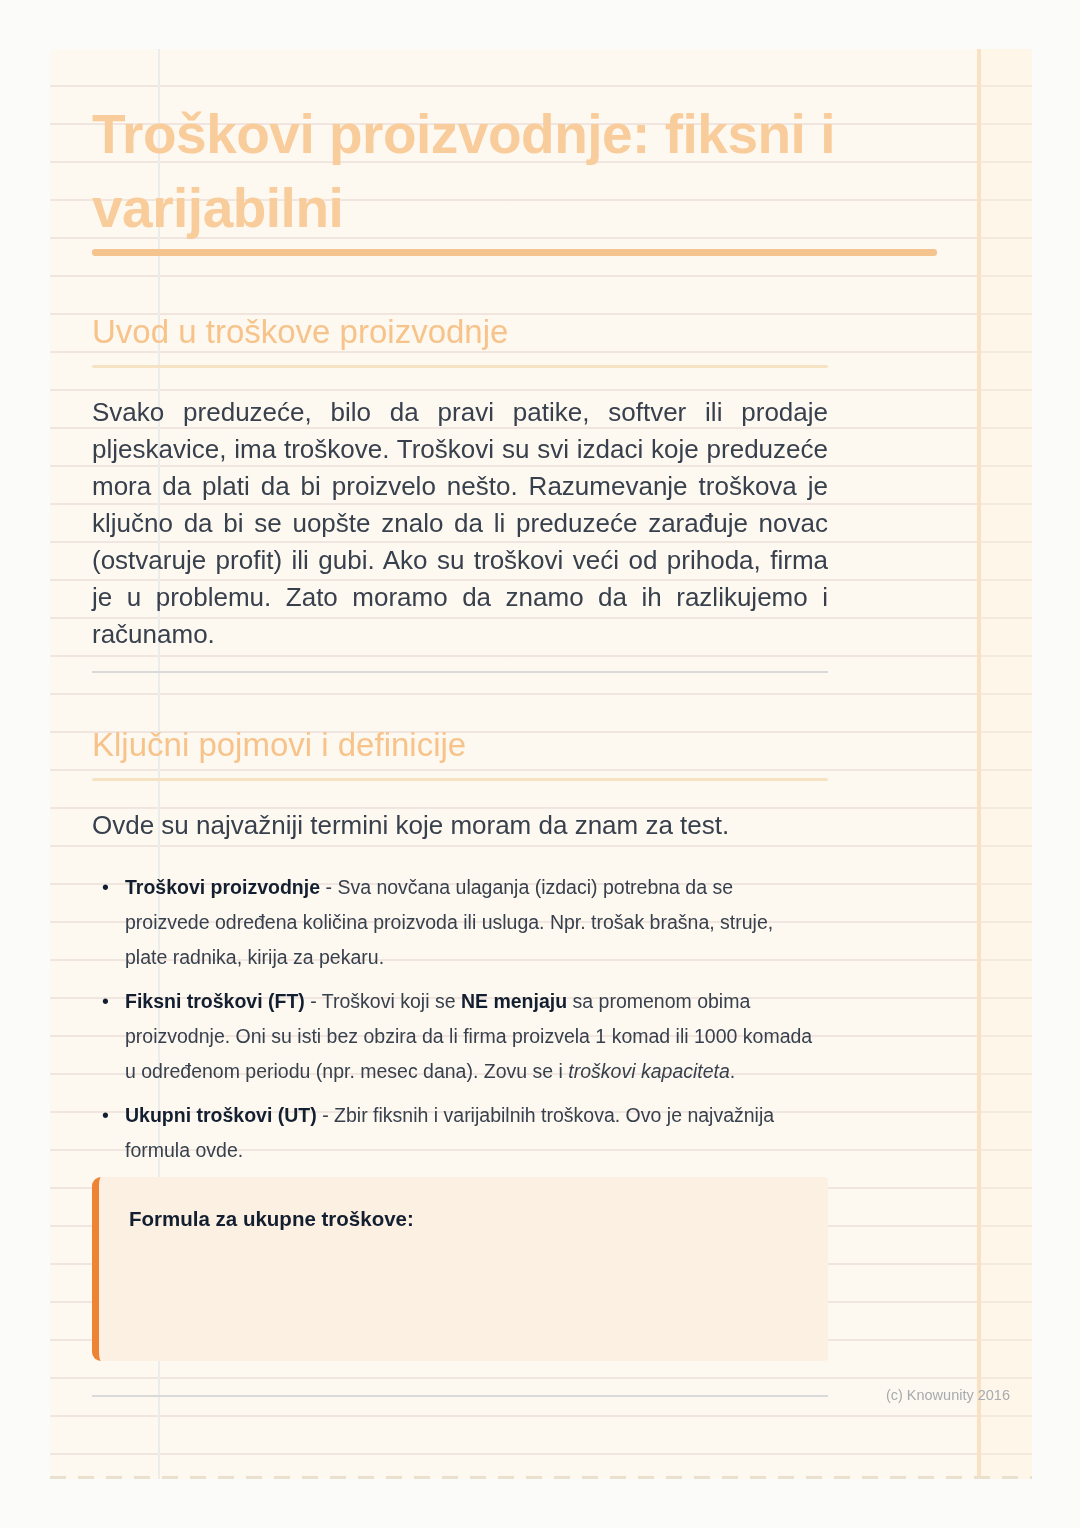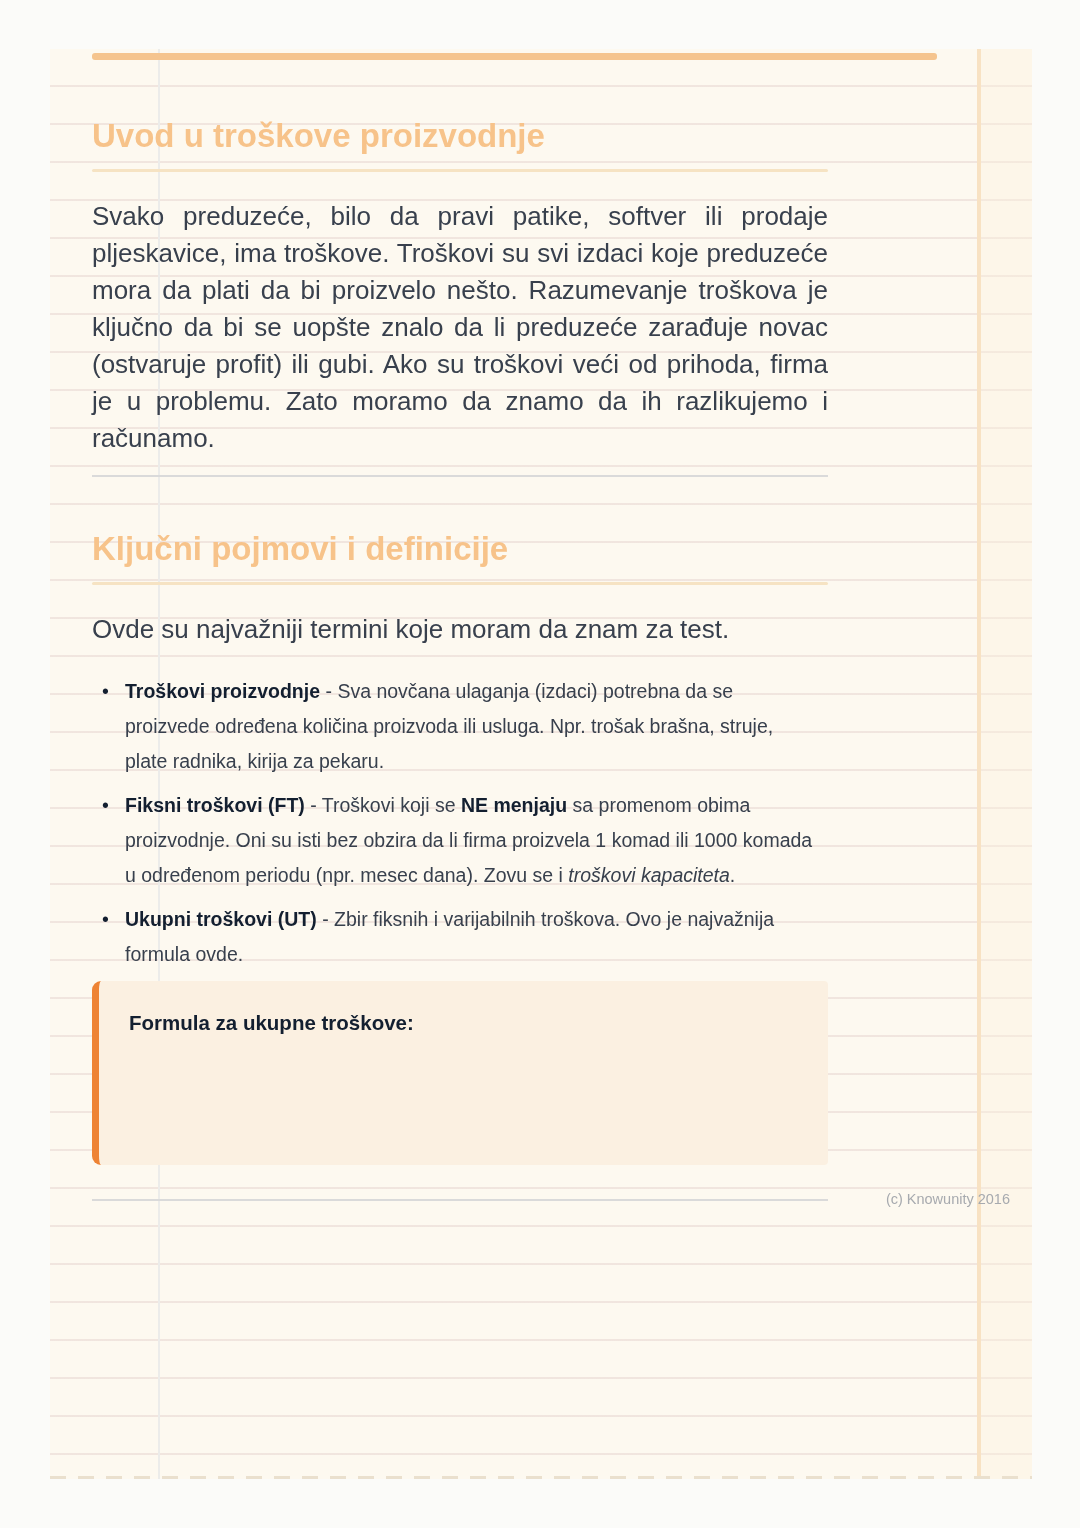--- a/index.html
+++ b/index.html
@@ -43,21 +43,21 @@
     font-size:55px;line-height:74px;font-weight:bold;
     letter-spacing:-0.5px;
     color:var(--title_color,#f9cc9b);
   }
   .title-rule{
     margin-top:4px;width:845px;height:7px;border-radius:3px;
     background:var(--accent_rule,#f5c48e);
   }
   h2.section-heading{
     margin:56px 0 0 0;
-    font-size:33px;line-height:40px;font-weight:bold;
+    font-size:33px;line-height:40px;font-weight:normal;
     color:var(--heading_color,#f7c38a);
   }
   .heading-rule{
     margin-top:13px;width:736px;height:3px;border-radius:2px;
     background:var(--heading_rule,#f6e3c3);
   }
   p.body-text{
     margin:26px 0 0 0;
     font-size:26px;line-height:37px;
     color:var(--body_text,#38404d);
@@ -112,20 +112,21 @@
 <body>
 
 <div class="paper">
   <div class="margin-line-left"></div>
   <div class="right-tint"></div>
   <div class="margin-line-right"></div>
   <div class="bottom-dash"></div>
 
   <div class="content">
 
+    <h1 class="doc-title">Troškovi proizvodnje: fiksni i varijabilni</h1>
     <div class="title-rule"></div>
 
     <section>
       <h2 class="section-heading">Uvod u troškove proizvodnje</h2>
       <div class="heading-rule"></div>
       <p class="body-text">Svako preduzeće, bilo da pravi patike, softver ili prodaje pljeskavice, ima troškove. Troškovi su svi izdaci koje preduzeće mora da plati da bi proizvelo nešto. Razumevanje troškova je ključno da bi se uopšte znalo da li preduzeće zarađuje novac (ostvaruje profit) ili gubi. Ako su troškovi veći od prihoda, firma je u problemu. Zato moramo da znamo da ih razlikujemo i računamo.</p>
     </section>
 
     <hr class="divider">
 

